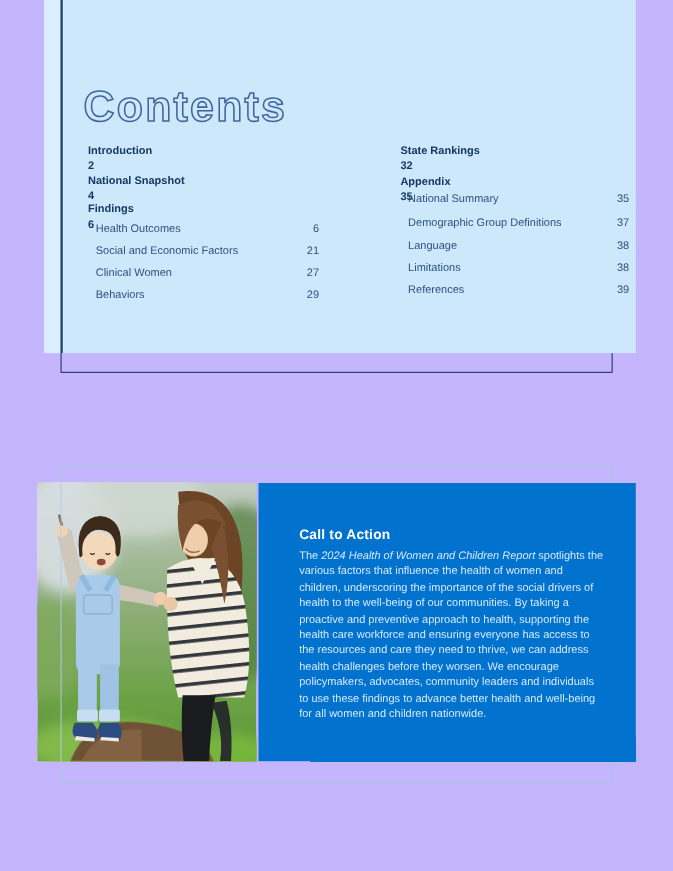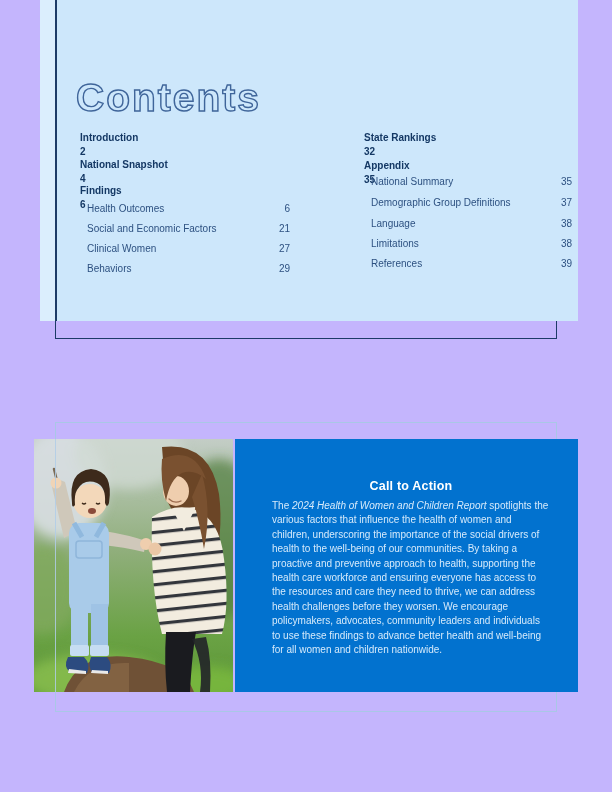--- a/index.html
+++ b/index.html
@@ -47,21 +47,21 @@
   }
   .photo-borderline{
     position:absolute;left:55px;top:439px;width:1px;height:253px;
     background:rgba(176,205,232,0.85);
   }
   .cta-box{
     position:absolute;left:235px;top:439px;width:343px;height:253px;
     background:#0272cf;box-sizing:border-box;padding:40px 28px 0 37px;
   }
   .cta-heading{
-    font-size:12.5px;font-weight:bold;color:#ffffff;letter-spacing:0.2px;text-align:center;
+    font-size:12.5px;font-weight:bold;color:#ffffff;letter-spacing:0.2px;
   }
   .cta-body{
     width:278px;margin-top:6px;font-size:10px;line-height:14.4px;color:#d6eafb;
   }
   .cta-body em{font-style:italic;}
 </style>
 </head>
 <body>
 
 <div class="page">

